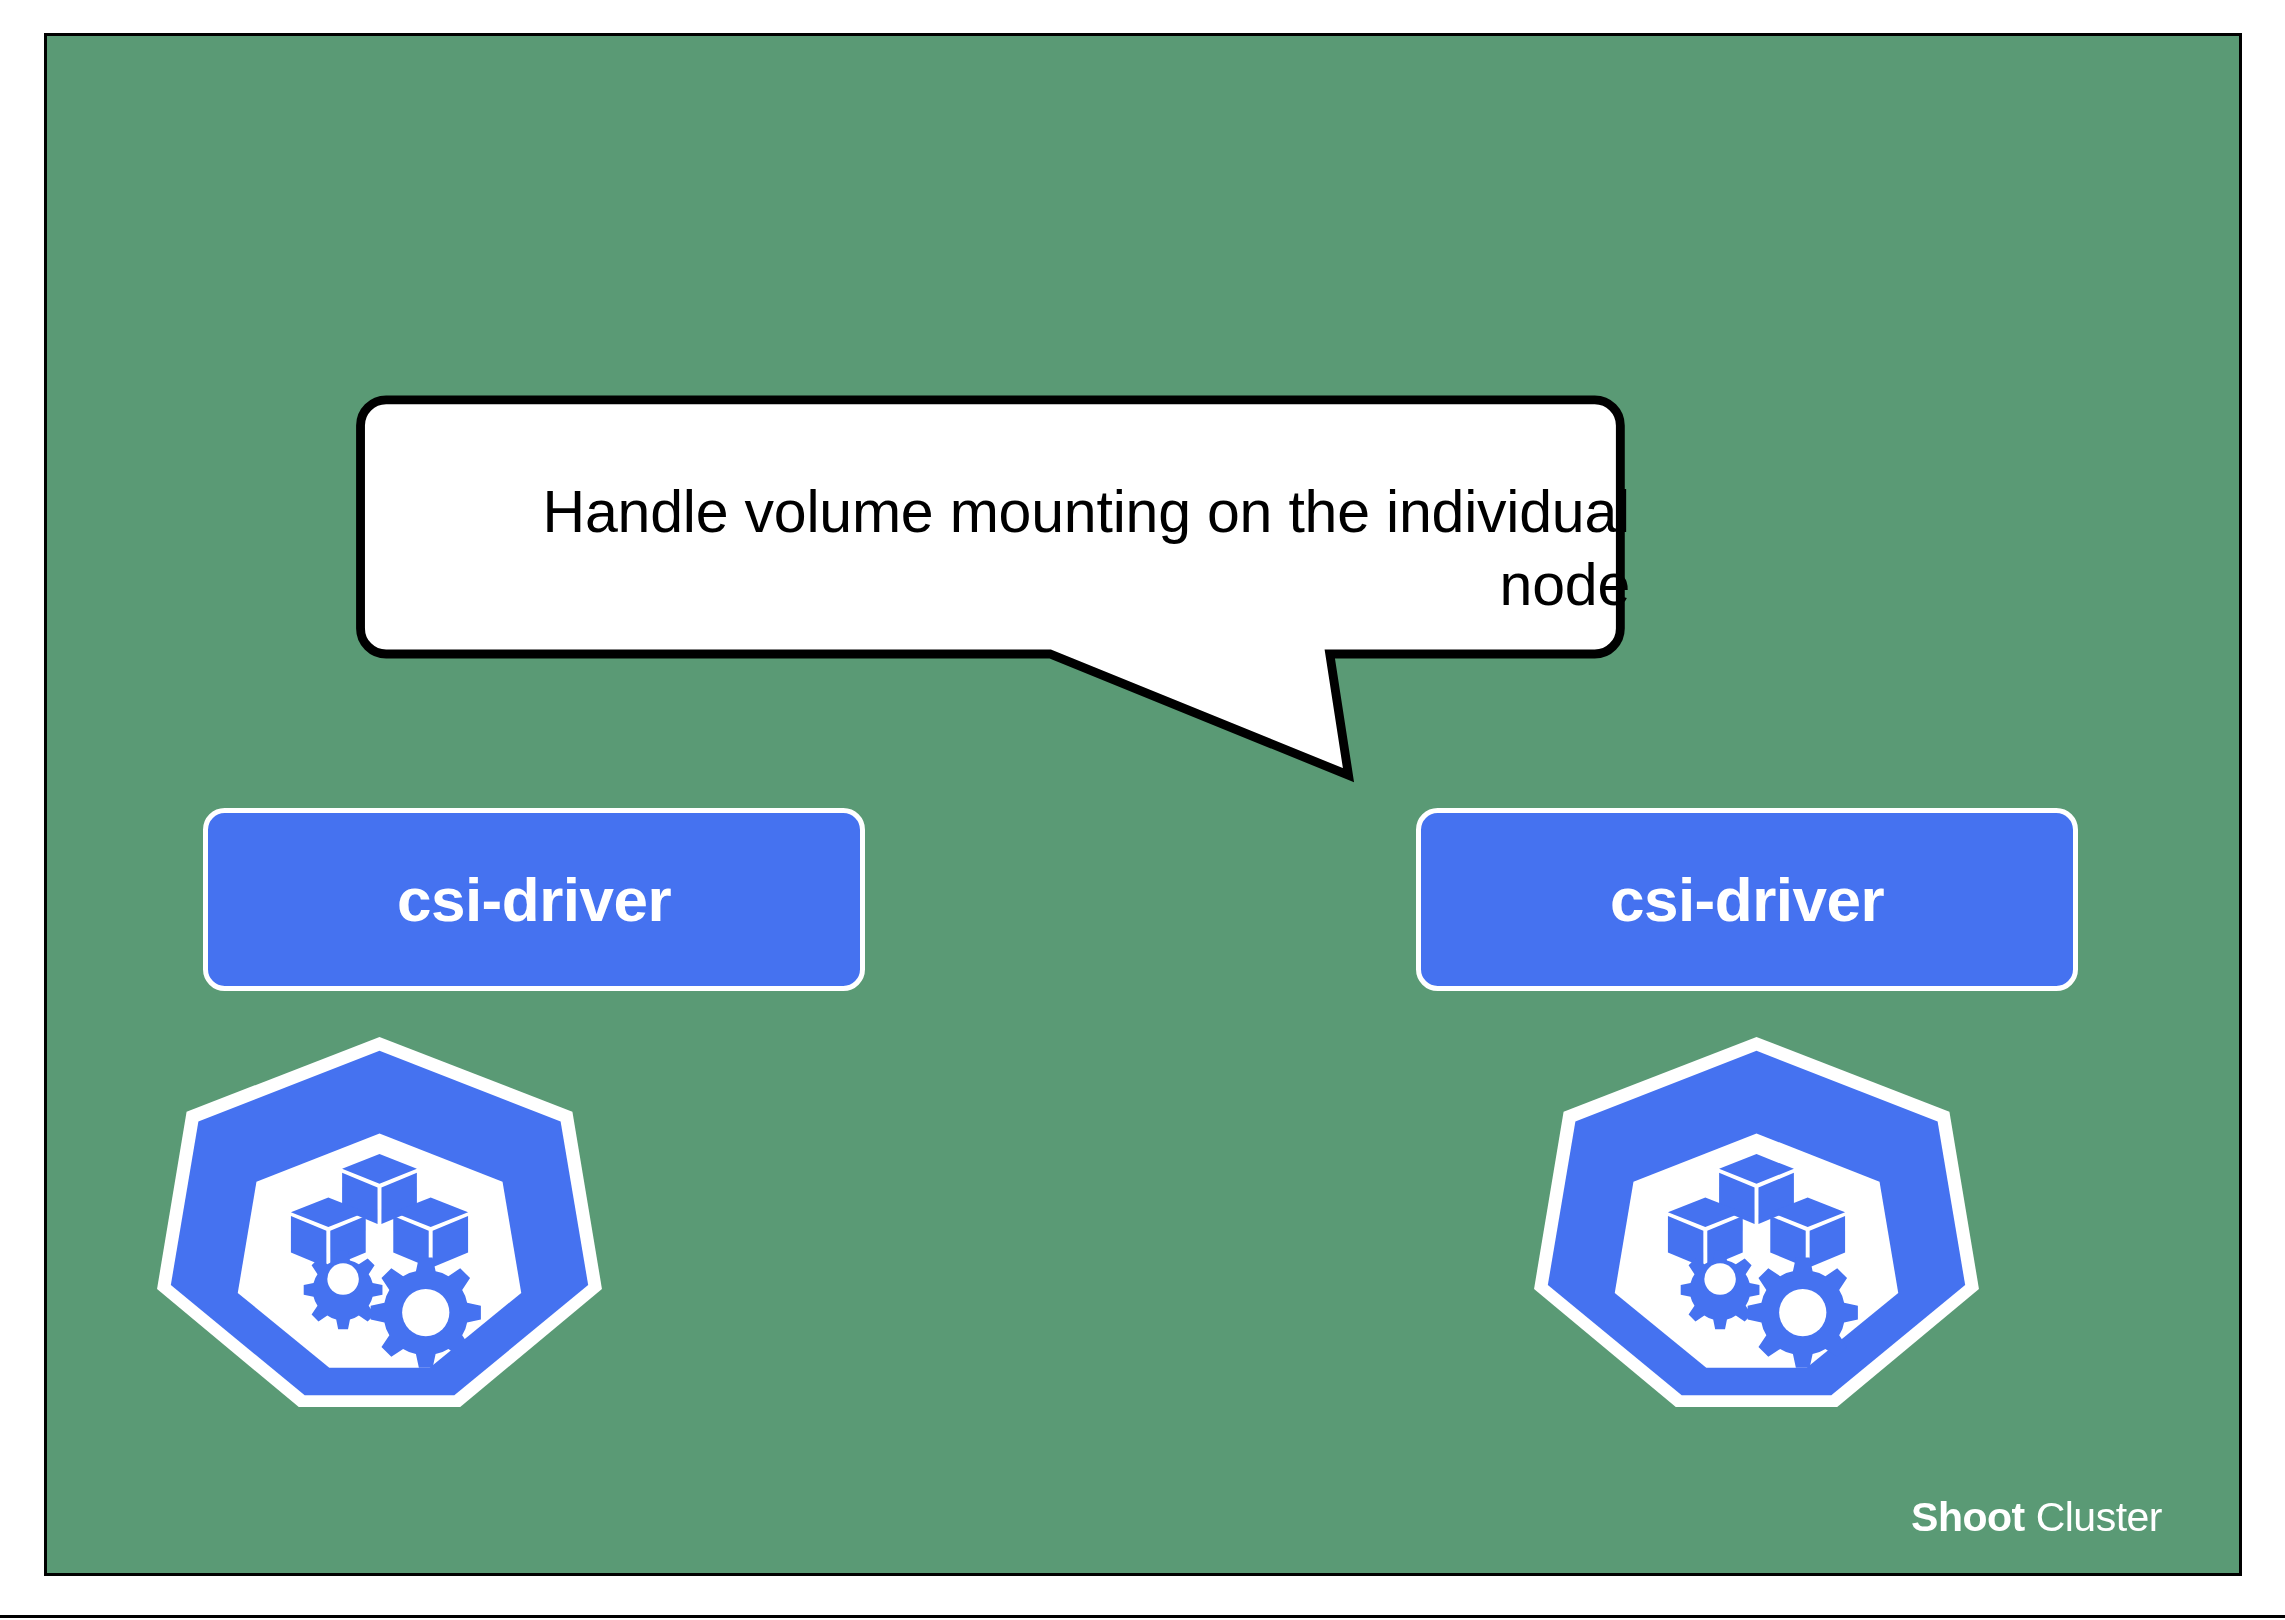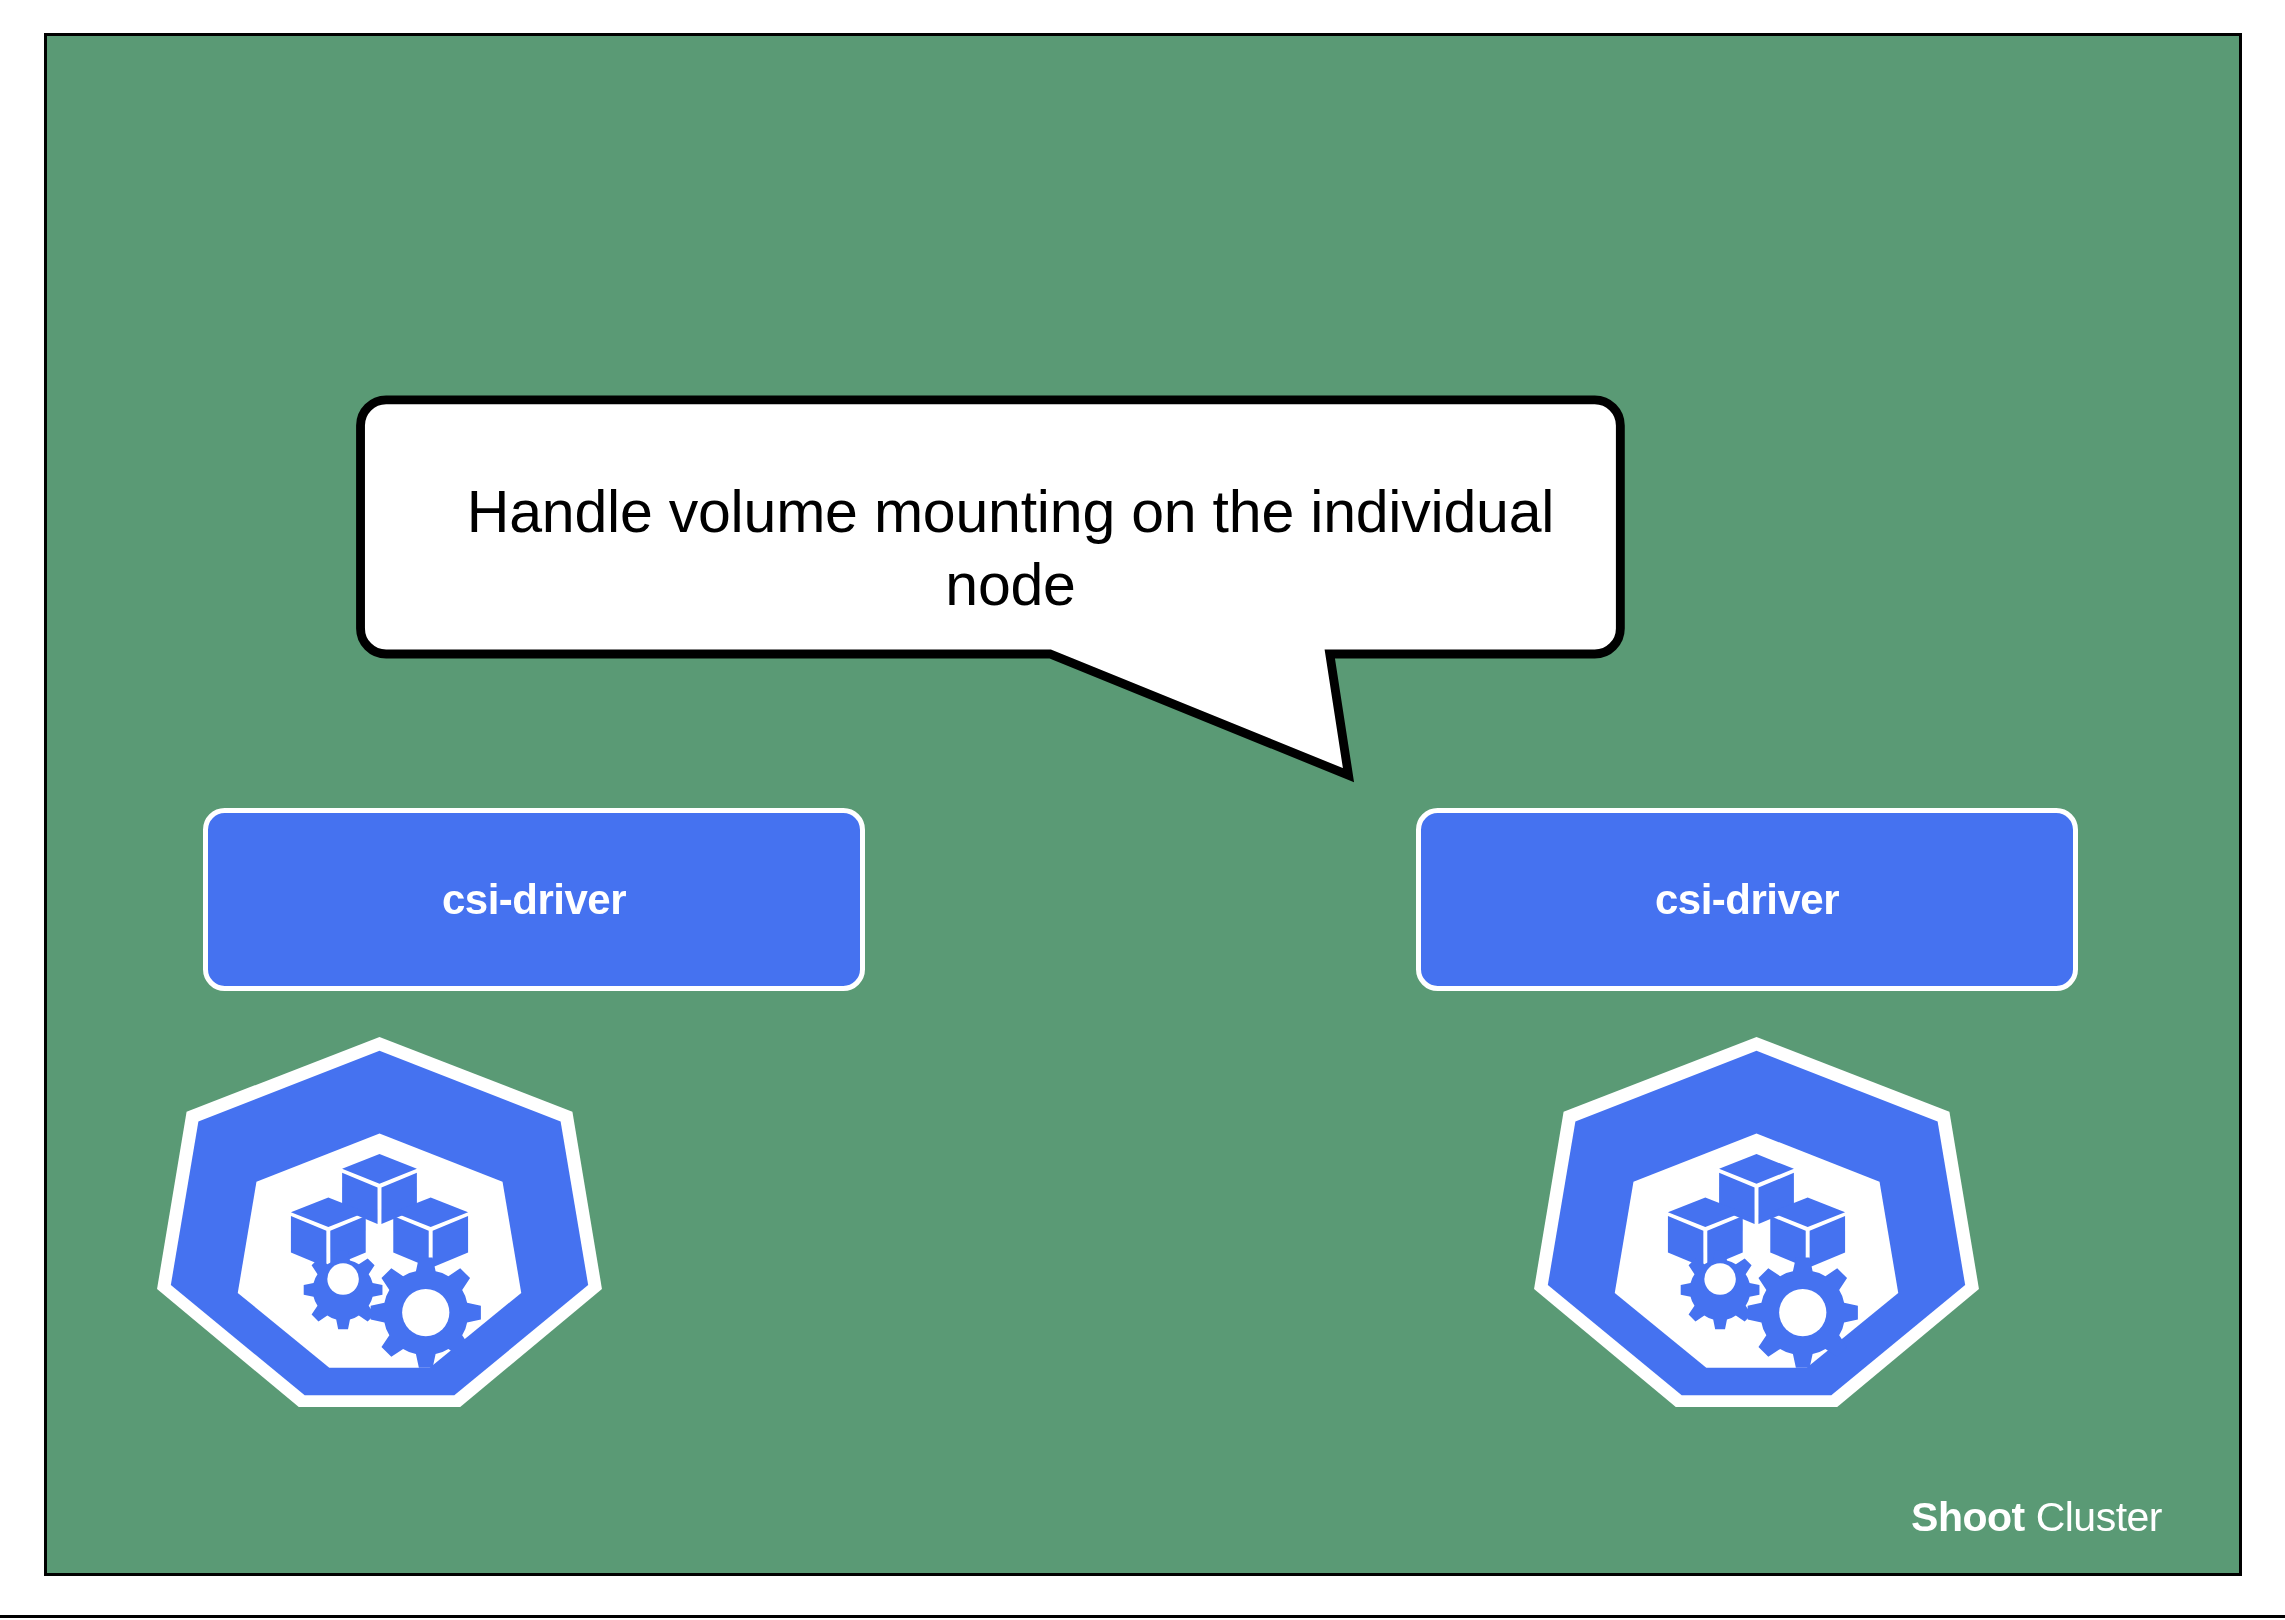--- a/index.html
+++ b/index.html
@@ -87,21 +87,21 @@
     background: #4572f0;
     border: 5.9px solid #ffffff;
     border-radius: 21.7px;
     box-sizing: border-box;
     display: flex;
     align-items: center;
     justify-content: center;
   }
   .driver-box .label {
     color: #ffffff;
-    font-size: 42px;
+    font-size: 62px;
     font-weight: bold;
     letter-spacing: -0.5px;
   }
   #driver-left  { left: 200px;  top: 806px; width: 662px; }
   #driver-right { left: 1414px; top: 806px; width: 662px; }
 
   
   .k8s-logo {
     position: absolute;
     width: 449px;
@@ -221,21 +221,21 @@
                  a 26,26 0 0 1 26,26
                  L 1314,241
                  a 26,26 0 0 1 -26,26
                  L 1019,267
                  L 1038,390
                  L 735,267
                  L 61,267
                  a 26,26 0 0 1 -26,-26
                  Z" fill="#ffffff" stroke="#000000" stroke-width="9" stroke-linejoin="miter"></path>
       </svg>
-      <div class="callout-text" style="left:32px; top:33px;">
+      <div class="callout-text" style="left:48px; top:33px;text-align:right;">
         <span>Handle volume mounting on the individual node</span>
       </div>
     </div>
 
     <div class="cluster-caption">
       <span class="strong">Shoot</span><span class="normal"> Cluster</span>
     </div>
 
   </div>
 

